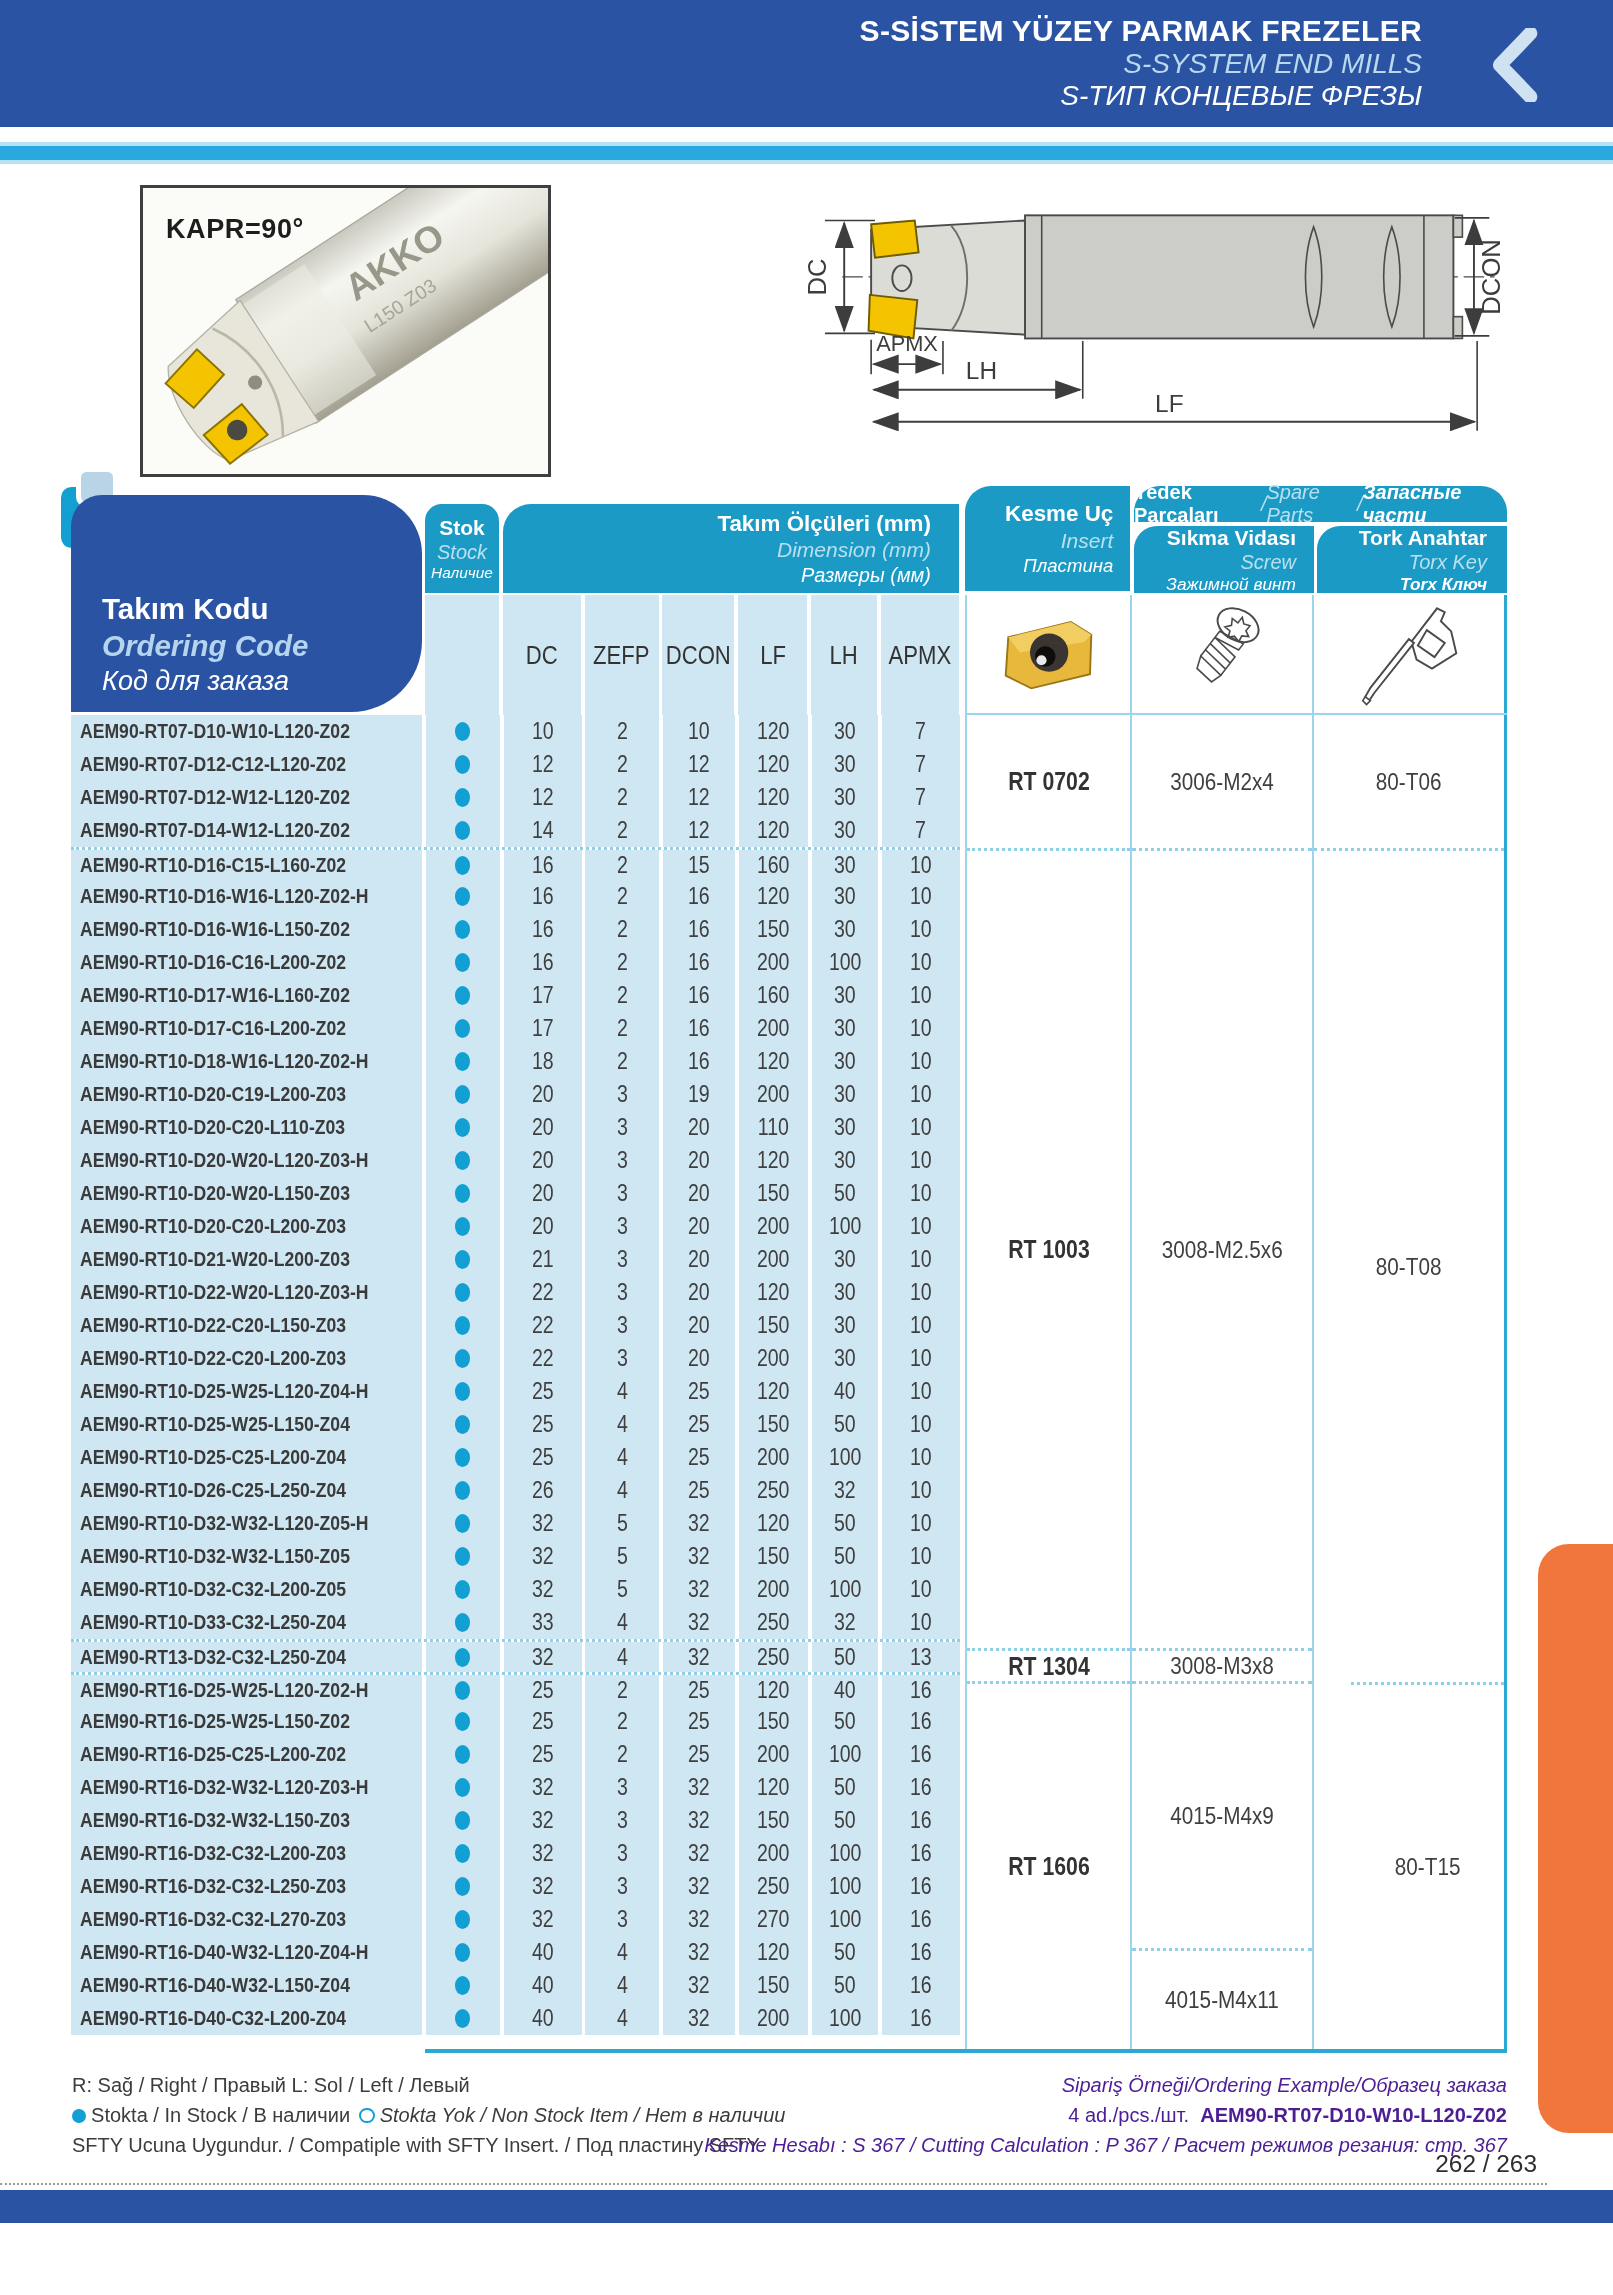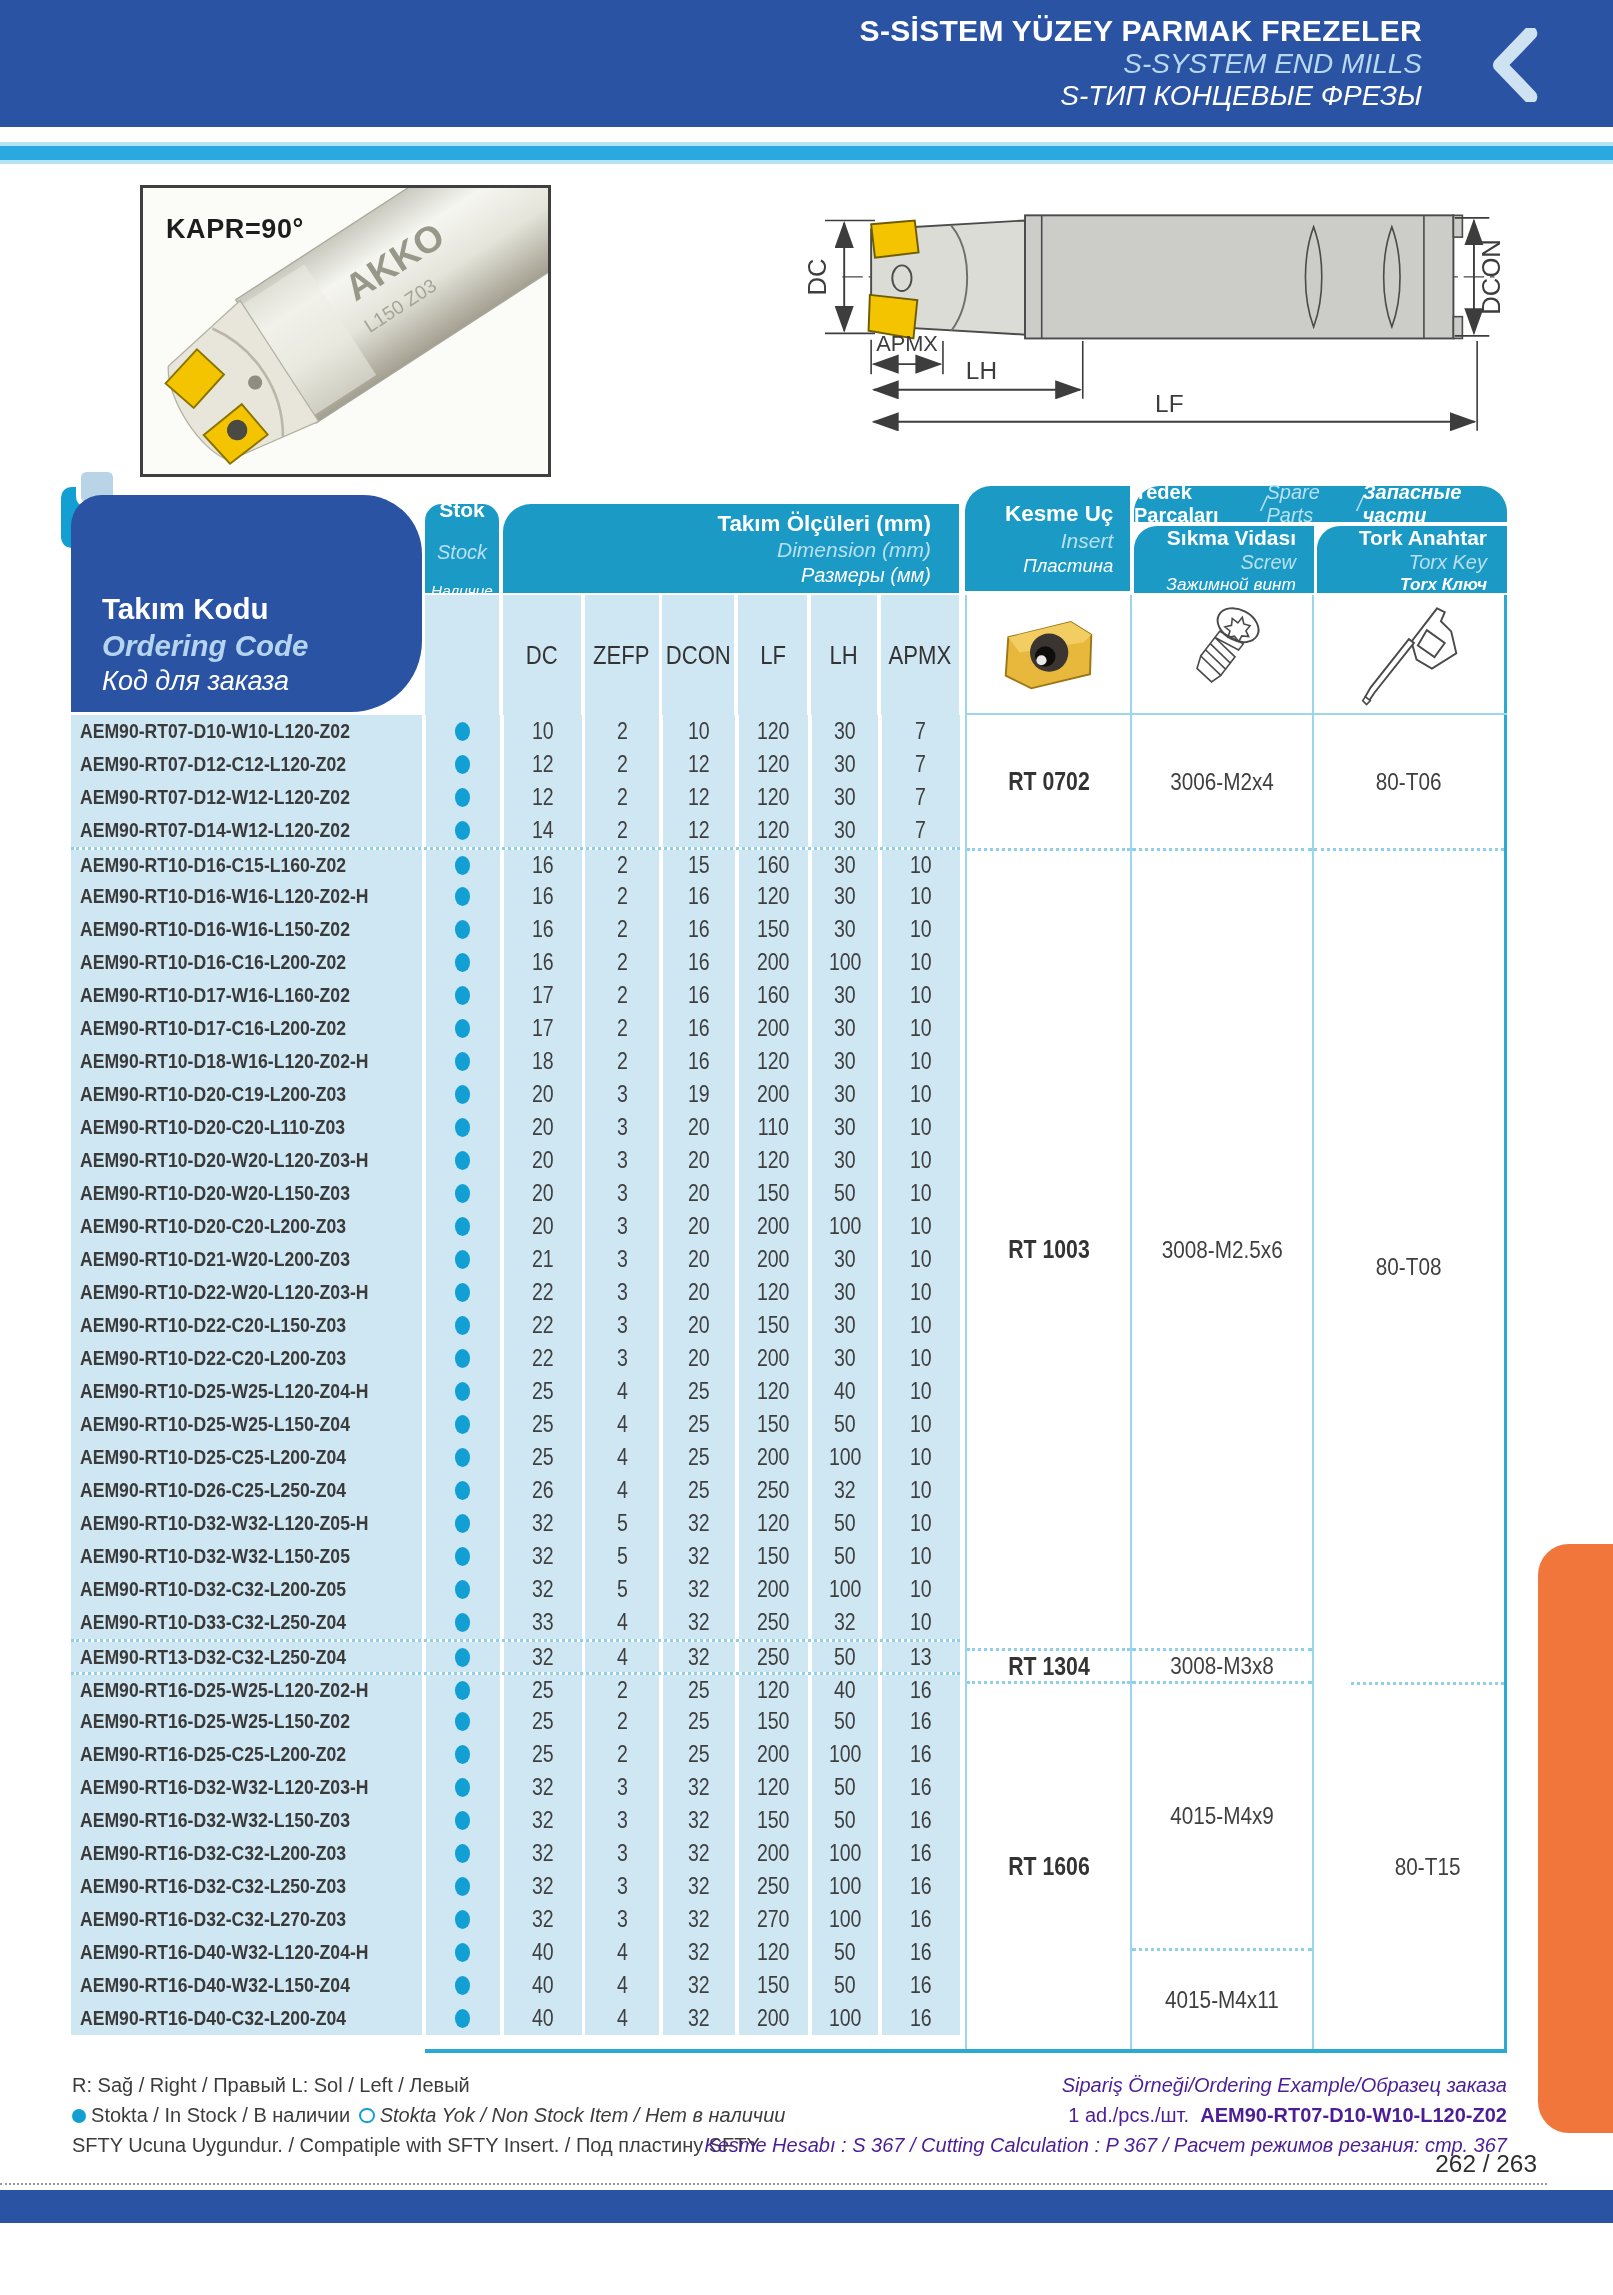--- a/index.html
+++ b/index.html
@@ -27,21 +27,21 @@
   .clip-outer{left:56px;top:482px;width:67px;height:71px;background:#149fd2;border:5.8px solid #fff;border-radius:15.4px;box-sizing:border-box;}
   .clip-inner{left:76px;top:467px;width:42px;height:40px;background:#b9d4e6;border:5.8px solid #fff;border-radius:10.3px;box-sizing:border-box;}
   .codebox{left:71px;top:495px;width:351px;height:217px;background:#2b53a4;border-radius:31px 59px 71px 0;box-sizing:border-box;padding:96px 0 0 31px;line-height:1.25;}
   .codebox .l1{font-size:29.5px;font-weight:bold;color:#fff;}
   .codebox .l2{font-size:29.5px;font-weight:bold;font-style:italic;color:#b5d4ee;}
   .codebox .l3{font-size:27px;font-style:italic;color:#fff;}
   .teal{background:#1b9ac6;color:#fff;box-sizing:border-box;}
   .hdr-line1{font-weight:bold;color:#fff;}
   .hdr-line2{font-style:italic;color:#b8e0f0;}
   .hdr-line3{font-style:italic;color:#fff;}
-  .hd-stok{left:425px;top:504px;width:74px;height:89px;border-radius:16.7px 16.7px 0 0;display:flex;flex-direction:column;align-items:center;justify-content:center;line-height:1.2;gap:18px;}
+  .hd-stok{left:425px;top:504px;width:74px;height:89px;border-radius:16.7px 16.7px 0 0;display:flex;flex-direction:column;align-items:center;justify-content:center;line-height:1.2;}
   .hd-stok .hdr-line1{font-size:21px;} .hd-stok .hdr-line2{font-size:20px;} .hd-stok .hdr-line3{font-size:15.4px;}
   .hd-dim{left:503px;top:504px;width:456px;height:89px;border-radius:28px 0 0 0;display:flex;flex-direction:column;align-items:flex-end;justify-content:center;padding-right:28px;line-height:1.22;}
   .hd-dim .hdr-line1{font-size:22.4px;} .hd-dim .hdr-line2{font-size:21px;} .hd-dim .hdr-line3{font-size:20px;}
   .hd-insert{left:965px;top:486px;width:165px;height:105px;border-radius:26px 0 0 0;display:flex;flex-direction:column;align-items:flex-end;justify-content:center;padding-right:16.7px;line-height:1.24;}
   .hd-insert .hdr-line1{font-size:22.4px;} .hd-insert .hdr-line2{font-size:21px;} .hd-insert .hdr-line3{font-size:18.6px;}
   .hd-spare{left:1134px;top:486px;width:373px;height:36px;border-radius:26px 26px 0 0;display:flex;align-items:center;justify-content:center;font-size:20px;}
   .hd-spare .s1{font-weight:bold;color:#fff;} .hd-spare .s2{font-style:italic;color:#b8e0f0;} .hd-spare .s3{font-style:italic;font-weight:bold;color:#fff;}
   .hd-screw{left:1134px;top:526px;width:180px;height:67px;border-radius:23px 0 0 0;display:flex;flex-direction:column;align-items:flex-end;justify-content:center;padding-right:18px;line-height:1.2;padding-left:28px;}
   .hd-screw .hdr-line1{font-size:21px;} .hd-screw .hdr-line2{font-size:20px;} .hd-screw .hdr-line3{font-size:17.3px;}
   .hd-torx{left:1317px;top:526px;width:190px;height:67px;border-radius:23px 0 0 0;display:flex;flex-direction:column;align-items:flex-end;justify-content:center;padding-right:20px;line-height:1.2;}
@@ -1371,21 +1371,21 @@
   <div class="abs foot-left">
     <div>R: Sağ / Right / Правый   L: Sol / Left / Левый</div>
     <div>
       <span class="fdot"></span><span>Stokta / In Stock / В наличии</span><span class="fdot-open"></span><span class="it">Stokta Yok / Non Stock Item / Нет в наличии</span>
     </div>
     <div>SFTY Ucuna Uygundur. / Compatiple with SFTY Insert. / Под пластину SFTY</div>
   </div>
   <div class="abs foot-right">
     <div class="it">Sipariş Örneği/Ordering Example/Образец заказа</div>
     <div>
-      <span>1 ad./pcs./шт.</span>&nbsp;&nbsp;<span style="font-weight:bold">AEM90-RT07-D10-W10-L120-Z02</span>
+      <span>4 ad./pcs./шт.</span>&nbsp;&nbsp;<span style="font-weight:bold">AEM90-RT07-D10-W10-L120-Z02</span>
     </div>
     <div class="it">Kesme Hesabı : S 367 / Cutting Calculation : P 367 / Расчет режимов резания: стр. 367</div>
   </div>
 
   <div class="abs orangetab"></div>
   <div class="abs pagenum">262 / 263</div>
   <div class="abs dotline"></div>
   <div class="abs bottombar"></div>
 
 </div>

